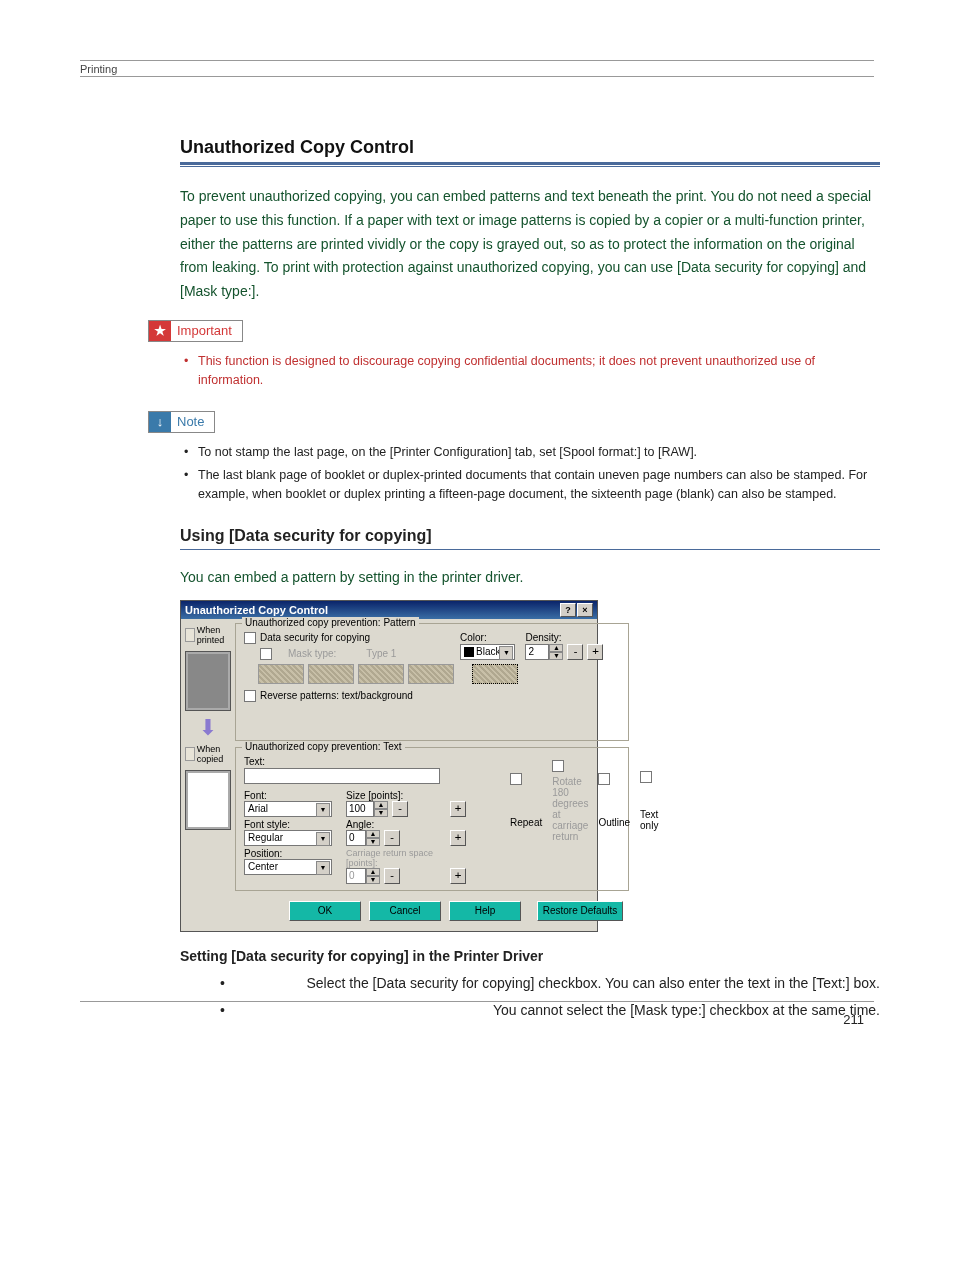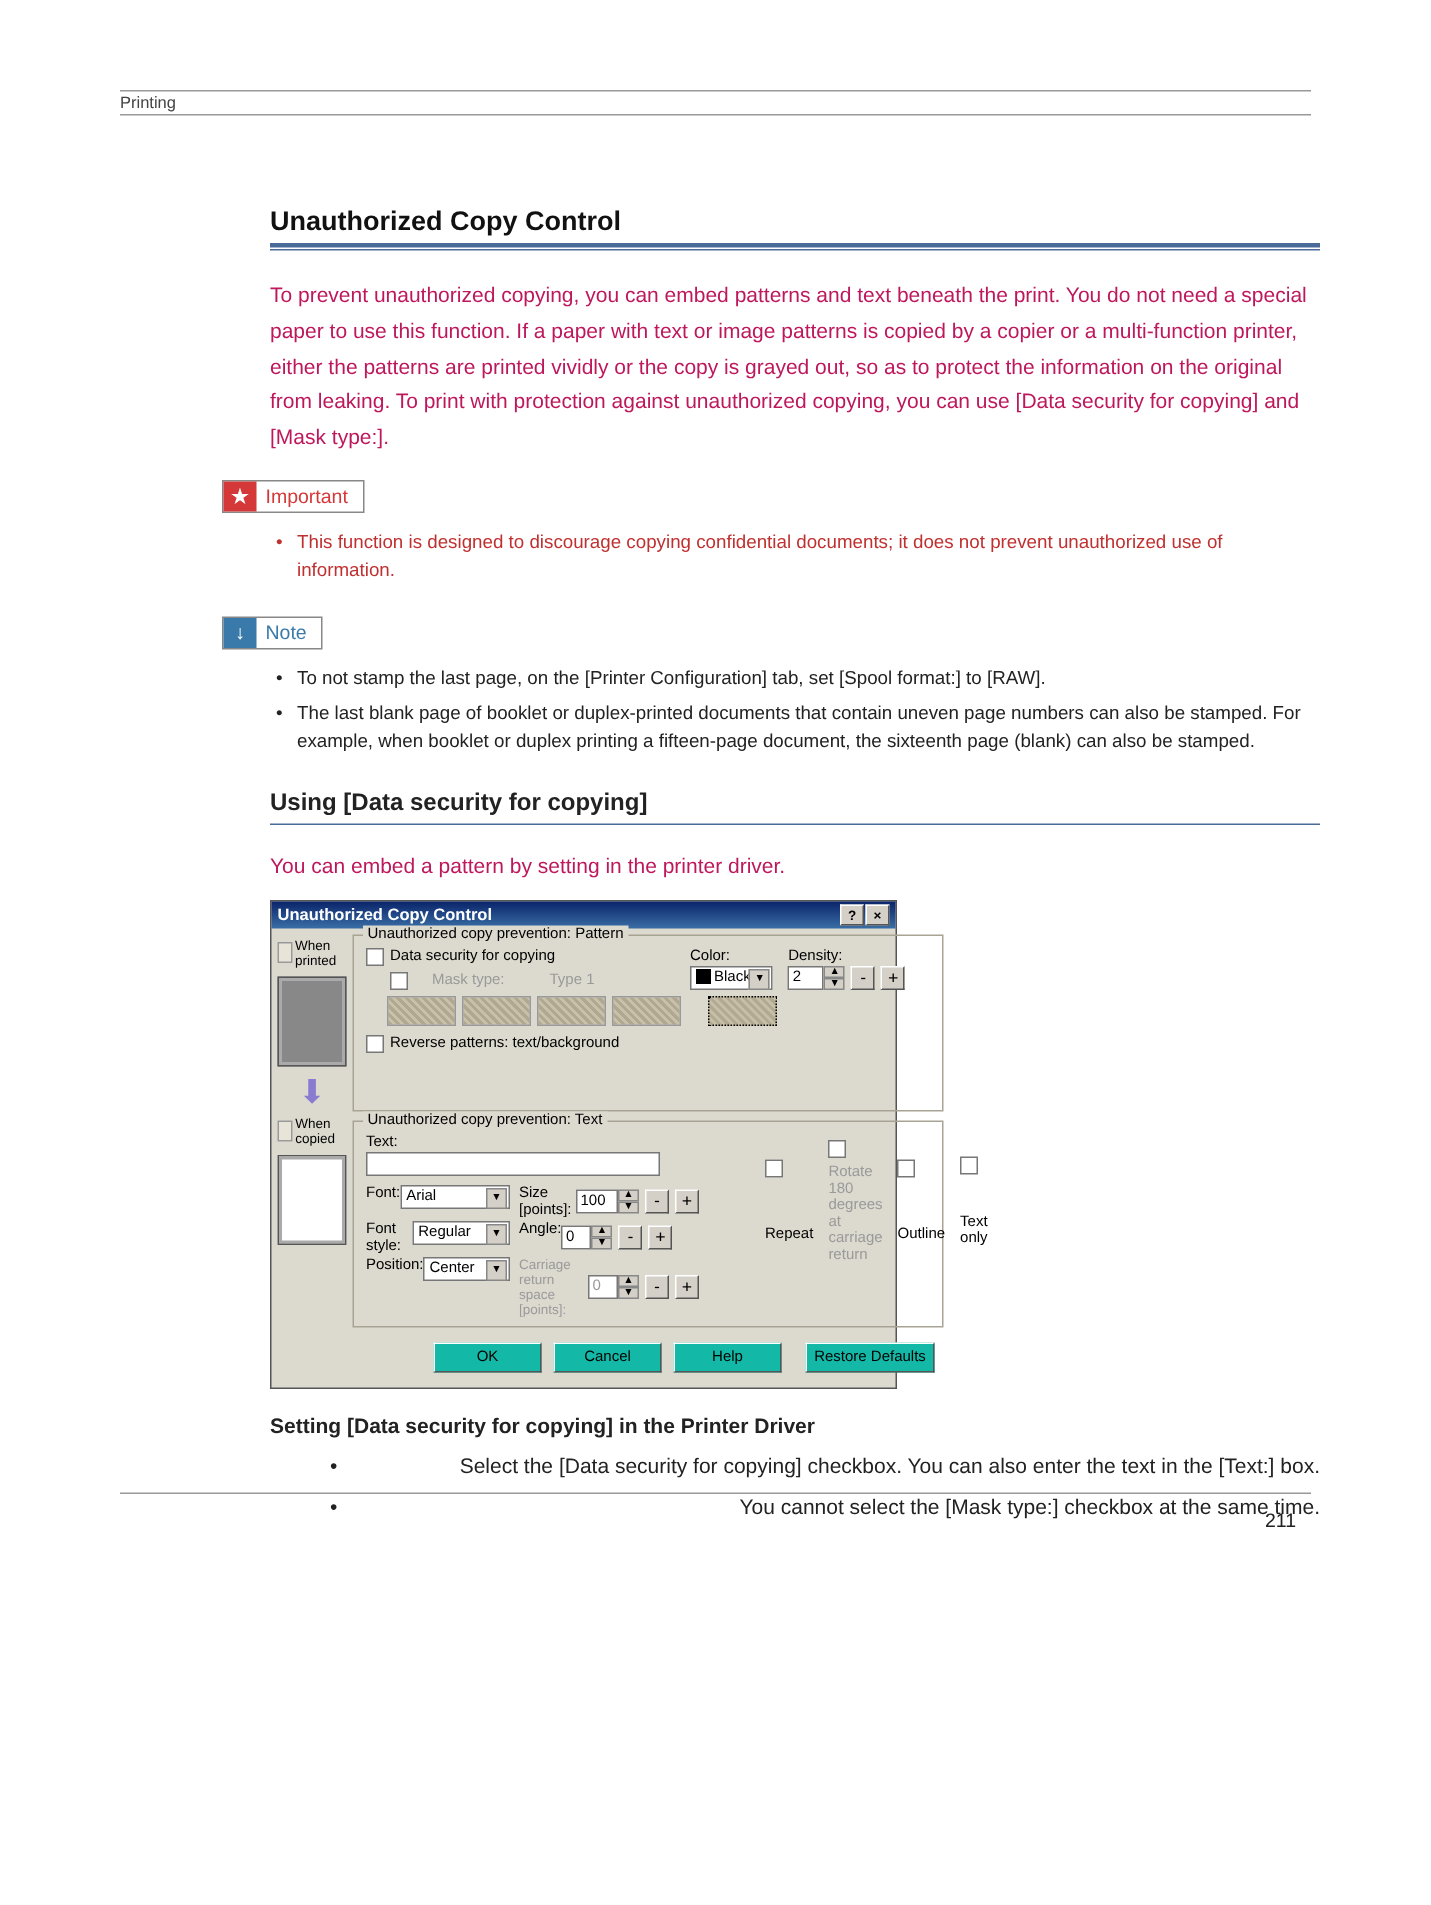--- a/index.html
+++ b/index.html
@@ -41,21 +41,21 @@
     border-top: 3px solid #4a6a9a;
     margin-bottom: 1px;
   }
   .section-rule-thin {
     border-top: 1px solid #4a6a9a;
     margin-bottom: 18px;
   }
   .body-text {
     font-size: 14px;
     line-height: 1.7;
-    color: #be185d;
+    color: #14532d;
     margin-bottom: 10px;
   }
   .callout-box {
     display: inline-flex;
     align-items: center;
     border: 1px solid #888;
     background: #fff;
     height: 22px;
     margin: 6px 0 6px -32px;
     font-size: 13px;
@@ -292,21 +292,21 @@
     width: 108px;
     display: flex; flex-direction: row; gap: 10px;
   }
   .form-grid {
     display: grid;
     grid-template-columns: 96px 120px;
     column-gap: 6px;
     row-gap: 2px;
     margin-top: 6px;
   }
-  .form-grid .field { display: flex; flex-direction: row; }
+  .form-grid .field { display: flex; flex-direction: column; }
   .btn-row {
     display: flex;
     padding: 4px 6px 6px 6px;
     gap: 8px;
     justify-content: flex-start;
   }
   .dlg-btn {
     min-width: 72px; height: 20px;
     background: #14b8a6;
     border: 1px solid #fff;

